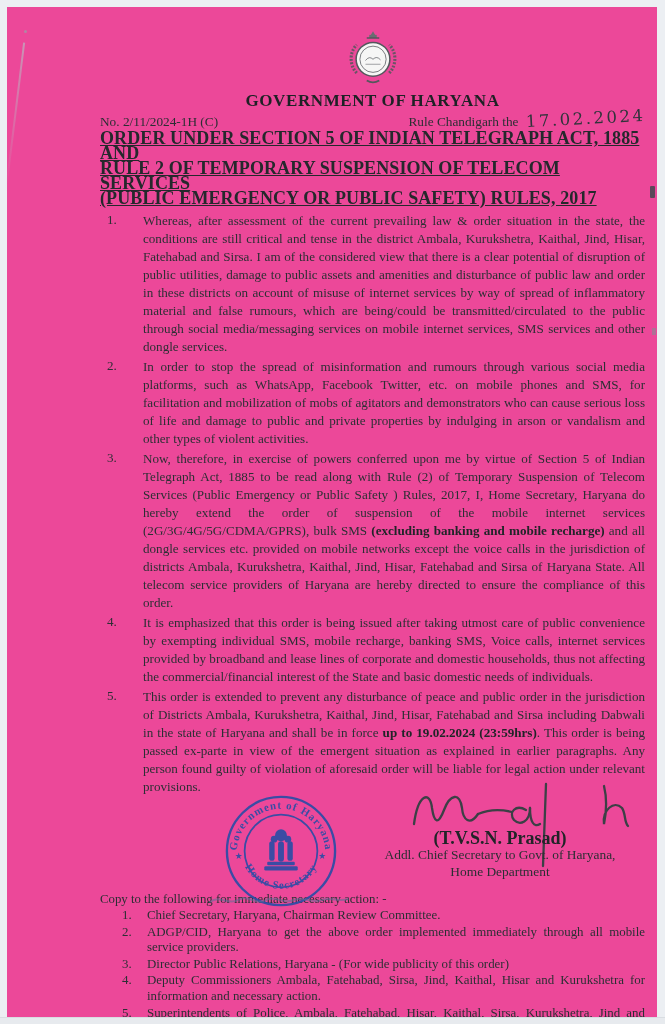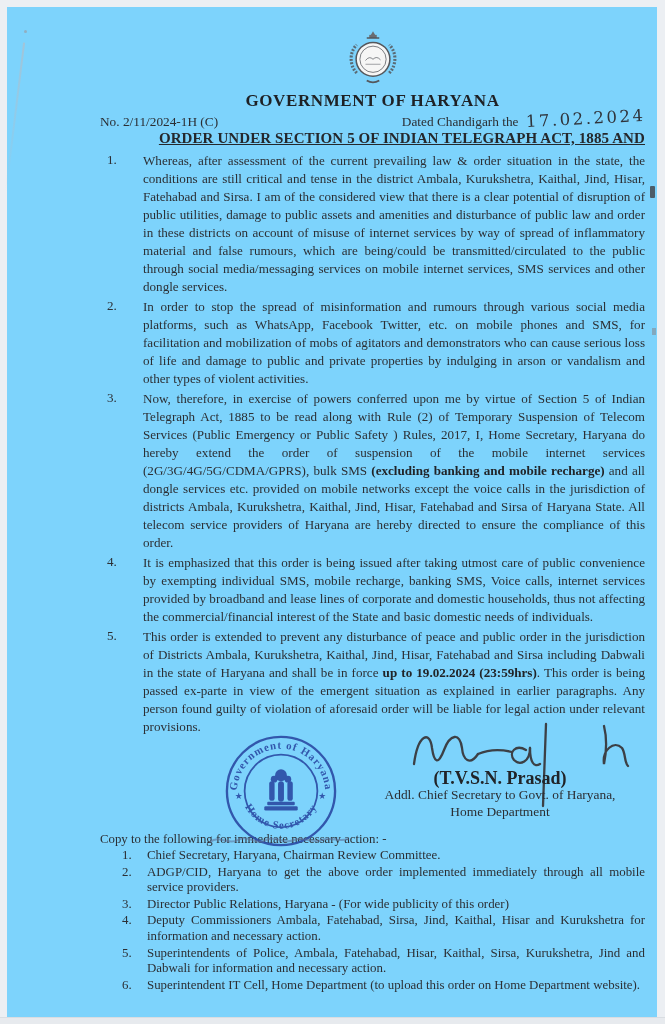--- a/index.html
+++ b/index.html
@@ -4,36 +4,36 @@
 <style>
   html,body{margin:0;padding:0;}
   body{
     width:665px;height:1024px;position:relative;overflow:hidden;
     background:#eceff3;
     font-family:"Liberation Serif","DejaVu Serif",serif;
     color:#2c2f34;
   }
   .page{
     position:absolute;left:7px;top:7px;width:650px;height:1013px;
-    background:#7dd3fc;
+    background:#ec4899;
   }
   .content{position:absolute;left:93px;top:14px;width:545px;}
   
   .emblem{display:block;margin:7px auto 0 auto;width:66px;height:60px;}
   .org-line1{text-align:center;font-weight:700;font-size:17px;line-height:19px;letter-spacing:.6px;color:#1e2125;margin-top:3px;}
   .org-line2{text-align:center;font-weight:700;font-size:15.5px;line-height:18px;letter-spacing:.6px;color:#1e2125;}
   .ref-row{display:flex;align-items:baseline;margin-top:2px;font-size:13.3px;line-height:18px;color:#2b2e33;}
   .ref-dated{margin-left:auto;}
   .handwritten-date{
     display:inline-block;font-family:"DejaVu Serif",serif;
     font-size:16.5px;letter-spacing:2.5px;color:#30343b;
     transform:rotate(-3deg);margin-left:7px;position:relative;top:-2px;
   }
   .title-line{
-    text-align:right;font-weight:700;font-size:15px;line-height:15px;
+    text-align:left;font-weight:700;font-size:18px;line-height:15px;
     text-decoration:underline;color:#25282c;letter-spacing:.1px;
   }
   
   .paras{margin-top:6px;}
   .para{display:flex;margin-top:2px;}
   .para-num{flex:none;width:43px;padding-left:7px;box-sizing:border-box;font-size:13.1px;line-height:16.4px;}
   .para-text{flex:1;text-align:justify;font-size:13.1px;line-height:18px;}
   .para-text .seg-bold{font-weight:700;color:#212428;}
   
   .sig-section{position:relative;height:88px;margin-top:2px;}
@@ -74,25 +74,27 @@
         <path d="M40 84 q10 6 20 0" stroke-width="3"></path>
         <path d="M38 52 q6 -8 12 -2 q6 -6 12 1" stroke-width="1.4" opacity=".8"></path>
         <path d="M38 58 h24" stroke-width="1.2" opacity=".7"></path>
       </g>
     </svg>
 
     <div class="org-line1">GOVERNMENT OF HARYANA</div>
 
     <div class="ref-row">
       <span>No. 2/11/2024-1H (C)</span>
-      <span class="ref-dated">Dated Chandigarh the</span>
+      <span class="ref-dated">Rule Chandigarh the</span>
       <span class="handwritten-date">17.02.2024</span>
     </div>
 
     <div class="title-line">ORDER UNDER SECTION 5 OF INDIAN TELEGRAPH ACT, 1885 AND</div>
+    <div class="title-line">RULE 2 OF TEMPORARY SUSPENSION OF TELECOM SERVICES</div>
+    <div class="title-line">(PUBLIC EMERGENCY OR PUBLIC SAFETY) RULES, 2017</div>
 
     <div class="paras">
       <div class="para">
         <div class="para-num">1.</div>
         <div class="para-text"><span>Whereas, after assessment of the current prevailing law &amp; order situation in the state, the conditions are still critical and tense in the district Ambala, Kurukshetra, Kaithal, Jind, Hisar, Fatehabad and Sirsa. I am of the considered view that there is a clear potential of disruption of public utilities, damage to public assets and amenities and disturbance of public law and order in these districts on account of misuse of internet services by way of spread of inflammatory material and false rumours, which are being/could be transmitted/circulated to the public through social media/messaging services on mobile internet services, SMS services and other dongle services.</span></div>
       </div>
       <div class="para">
         <div class="para-num">2.</div>
         <div class="para-text"><span>In order to stop the spread of misinformation and rumours through various social media platforms, such as WhatsApp, Facebook Twitter, etc. on mobile phones and SMS, for facilitation and mobilization of mobs of agitators and demonstrators who can cause serious loss of life and damage to public and private properties by indulging in arson or vandalism and other types of violent activities.</span></div>
       </div>

